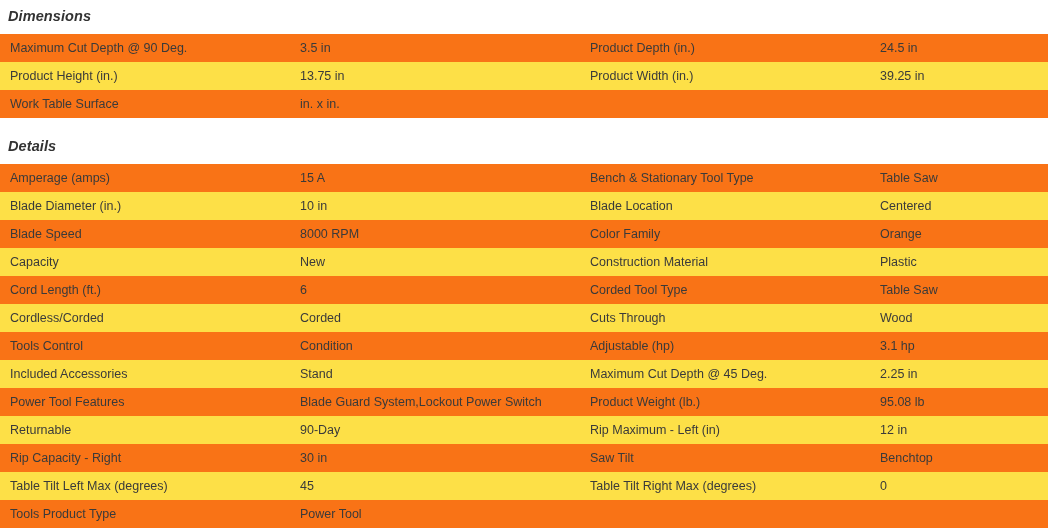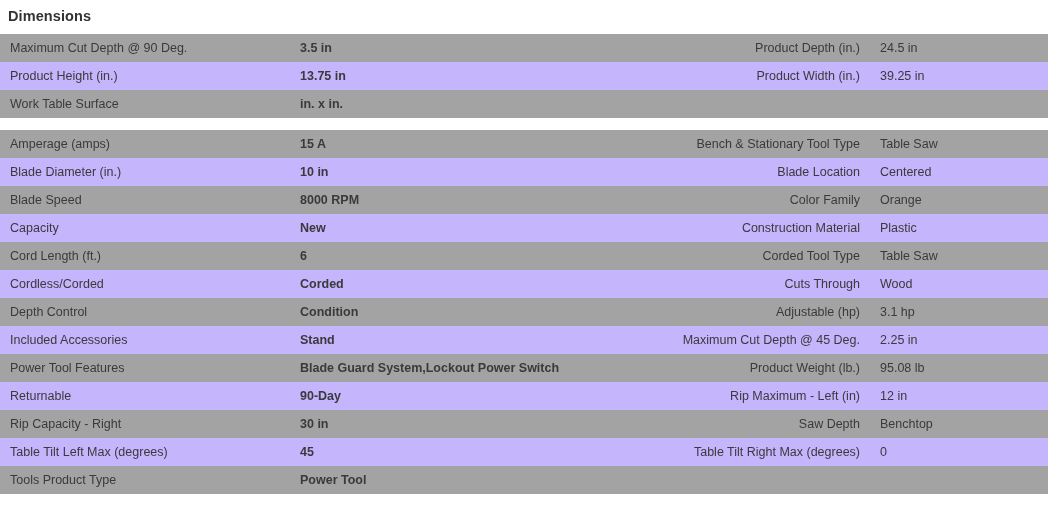--- a/index.html
+++ b/index.html
@@ -18,48 +18,49 @@
   .page {
     width: 1048px;
     box-sizing: border-box;
   }
   .section-title {
     font-size: 14.5px;
     font-weight: bold;
     color: #333333;
     padding: 8px 8px 10px 8px;
     letter-spacing: 0.1px;
+    font-style: italic;
   }
   .spec-table {
     width: 1048px;
     border-collapse: collapse;
     table-layout: fixed;
   }
   .spec-table tr {
     height: 28px;
   }
   .spec-table td {
     padding: 0 10px;
     vertical-align: middle;
     font-size: 12.5px;
     color: #3a3a3a;
     border: none;
     white-space: nowrap;
     overflow: hidden;
     text-overflow: ellipsis;
   }
   .col-label-1 { width: 270px; }
-  .col-value-1 { width: 270px; font-weight: bold; }
-  .col-label-2 { width: 270px; text-align: right; }
+  .col-value-1 { width: 270px; }
+  .col-label-2 { width: 270px; }
   .col-value-2 { width: 238px; }
   .row-alt td {
-    background: #a3a3a3;
+    background: #f97316;
   }
   .row-plain td {
-    background: #c4b5fd;
+    background: #fde047;
   }
   .block-gap {
     height: 12px;
     background: #ffffff;
   }
   .bottom-pad {
     height: 10px;
     background: #ffffff;
   }
 </style>
@@ -90,20 +91,21 @@
           <td class="col-label-2"></td>
           <td class="col-value-2"></td>
         </tr>
       </tbody>
     </table>
   </div>
 
   <div class="block-gap"></div>
 
   <div class="section">
+    <div class="section-title">Details</div>
     <table class="spec-table">
       <tbody>
         <tr class="row-alt">
           <td class="col-label-1">Amperage (amps)</td>
           <td class="col-value-1">15 A</td>
           <td class="col-label-2">Bench &amp; Stationary Tool Type</td>
           <td class="col-value-2">Table Saw</td>
         </tr>
         <tr class="row-plain">
           <td class="col-label-1">Blade Diameter (in.)</td>
@@ -129,21 +131,21 @@
           <td class="col-label-2">Corded Tool Type</td>
           <td class="col-value-2">Table Saw</td>
         </tr>
         <tr class="row-plain">
           <td class="col-label-1">Cordless/Corded</td>
           <td class="col-value-1">Corded</td>
           <td class="col-label-2">Cuts Through</td>
           <td class="col-value-2">Wood</td>
         </tr>
         <tr class="row-alt">
-          <td class="col-label-1">Depth Control</td>
+          <td class="col-label-1">Tools Control</td>
           <td class="col-value-1">Condition</td>
           <td class="col-label-2">Adjustable (hp)</td>
           <td class="col-value-2">3.1 hp</td>
         </tr>
         <tr class="row-plain">
           <td class="col-label-1">Included Accessories</td>
           <td class="col-value-1">Stand</td>
           <td class="col-label-2">Maximum Cut Depth @ 45 Deg.</td>
           <td class="col-value-2">2.25 in</td>
         </tr>
@@ -155,21 +157,21 @@
         </tr>
         <tr class="row-plain">
           <td class="col-label-1">Returnable</td>
           <td class="col-value-1">90-Day</td>
           <td class="col-label-2">Rip Maximum - Left (in)</td>
           <td class="col-value-2">12 in</td>
         </tr>
         <tr class="row-alt">
           <td class="col-label-1">Rip Capacity - Right</td>
           <td class="col-value-1">30 in</td>
-          <td class="col-label-2">Saw Depth</td>
+          <td class="col-label-2">Saw Tilt</td>
           <td class="col-value-2">Benchtop</td>
         </tr>
         <tr class="row-plain">
           <td class="col-label-1">Table Tilt Left Max (degrees)</td>
           <td class="col-value-1">45</td>
           <td class="col-label-2">Table Tilt Right Max (degrees)</td>
           <td class="col-value-2">0</td>
         </tr>
         <tr class="row-alt">
           <td class="col-label-1">Tools Product Type</td>

